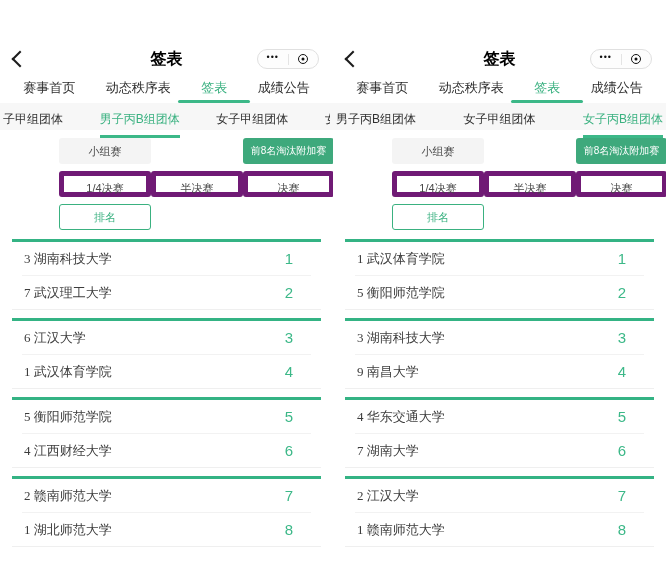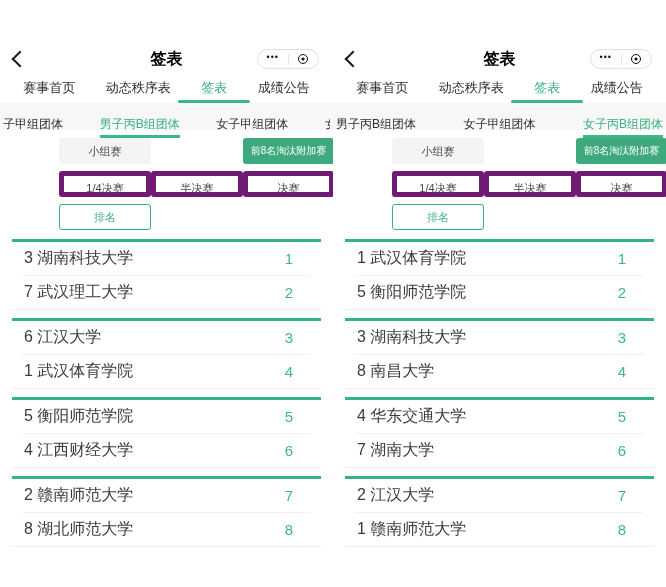--- a/index.html
+++ b/index.html
@@ -20,39 +20,39 @@
 
   
   .tabs{display:flex;justify-content:space-around;align-items:stretch;height:31px;padding:0 8px;}
   .tab{display:flex;align-items:center;cursor:pointer;}
   .tab span{font-size:13px;color:#2e2e2e;position:relative;padding:6px 0;}
   .tab.active span{color:#3ab180;}
   .tab.active span::after{content:"";position:absolute;left:-23px;right:-23px;bottom:0;height:3px;background:#3cb888;border-radius:2px;}
 
   
   .subtabs{height:27px;background:#f7f7f7;display:flex;justify-content:space-between;align-items:center;padding:0 3px;}
-  .subtab{position:relative;height:100%;display:flex;align-items:center;cursor:pointer;white-space:nowrap;margin-top:16px;}
+  .subtab{position:relative;height:100%;display:flex;align-items:flex-start;cursor:pointer;white-space:nowrap;margin-top:16px;}
   .subtab span{font-size:12px;color:#303030;}
   .subtab.active span{color:#3ab180;}
   .subtab.active::after{content:"";position:absolute;left:0;right:0;bottom:0;height:3px;background:#3cb888;}
   .subtab.sliver{width:5px;overflow:hidden;flex:none;}
 
   
   .filters{display:grid;grid-template-columns:92px 92px 91px;justify-content:space-between;row-gap:7px;padding:0 14px;margin-top:8px;margin-left:45px;}
   .btn{height:26px;line-height:26px;text-align:center;border-radius:3px;font-size:11px;box-sizing:border-box;border:none;background:#fff;color:#474747;cursor:pointer;padding:0;font-family:inherit;}
   .btn.gray{background:#f4f4f4;}
   .btn.solid{background:#3ea97c;color:#fff;font-size:10px;}
   .btn.outline{border:5px solid #701a75;line-height:24px;}
   .btn.ranking{border:1px solid #3ab180;color:#3ab180;line-height:24px;}
 
   
   .list{padding:0 12px;margin-top:9px;}
   .group{border-top:3px solid #34b384;border-bottom:1px solid #efefef;margin-bottom:8px;}
   .row{height:33px;display:flex;align-items:center;justify-content:space-between;padding:0 12px;}
-  .row .name{font-size:16px;color:#3c3c3c;}
+  .row .name{font-size:13px;color:#3c3c3c;font-family:Liberation Serif, serif;}
   .row .num{font-size:15px;color:#3cb888;padding-right:16px;}
   .divider{height:1px;background:#f2f2f2;margin:0 10px;}
 </style>
 </head>
 <body>
 
 <section class="panel">
   <header class="navbar">
     <span class="back"></span>
     <h1 class="title">签表</h1>
@@ -139,21 +139,21 @@
         <span class="num">6</span>
       </div>
     </div>
     <div class="group">
       <div class="row">
         <span class="name">2 赣南师范大学</span>
         <span class="num">7</span>
       </div>
       <div class="divider"></div>
       <div class="row">
-        <span class="name">8 湖北师范大学</span>
+        <span class="name">1 湖北师范大学</span>
         <span class="num">8</span>
       </div>
     </div>
   </div>
 </section>
 
 <section class="panel right">
   <header class="navbar">
     <span class="back"></span>
     <h1 class="title">签表</h1>
@@ -215,21 +215,21 @@
         <span class="num">2</span>
       </div>
     </div>
     <div class="group">
       <div class="row">
         <span class="name">3 湖南科技大学</span>
         <span class="num">3</span>
       </div>
       <div class="divider"></div>
       <div class="row">
-        <span class="name">8 南昌大学</span>
+        <span class="name">9 南昌大学</span>
         <span class="num">4</span>
       </div>
     </div>
     <div class="group">
       <div class="row">
         <span class="name">4 华东交通大学</span>
         <span class="num">5</span>
       </div>
       <div class="divider"></div>
       <div class="row">

